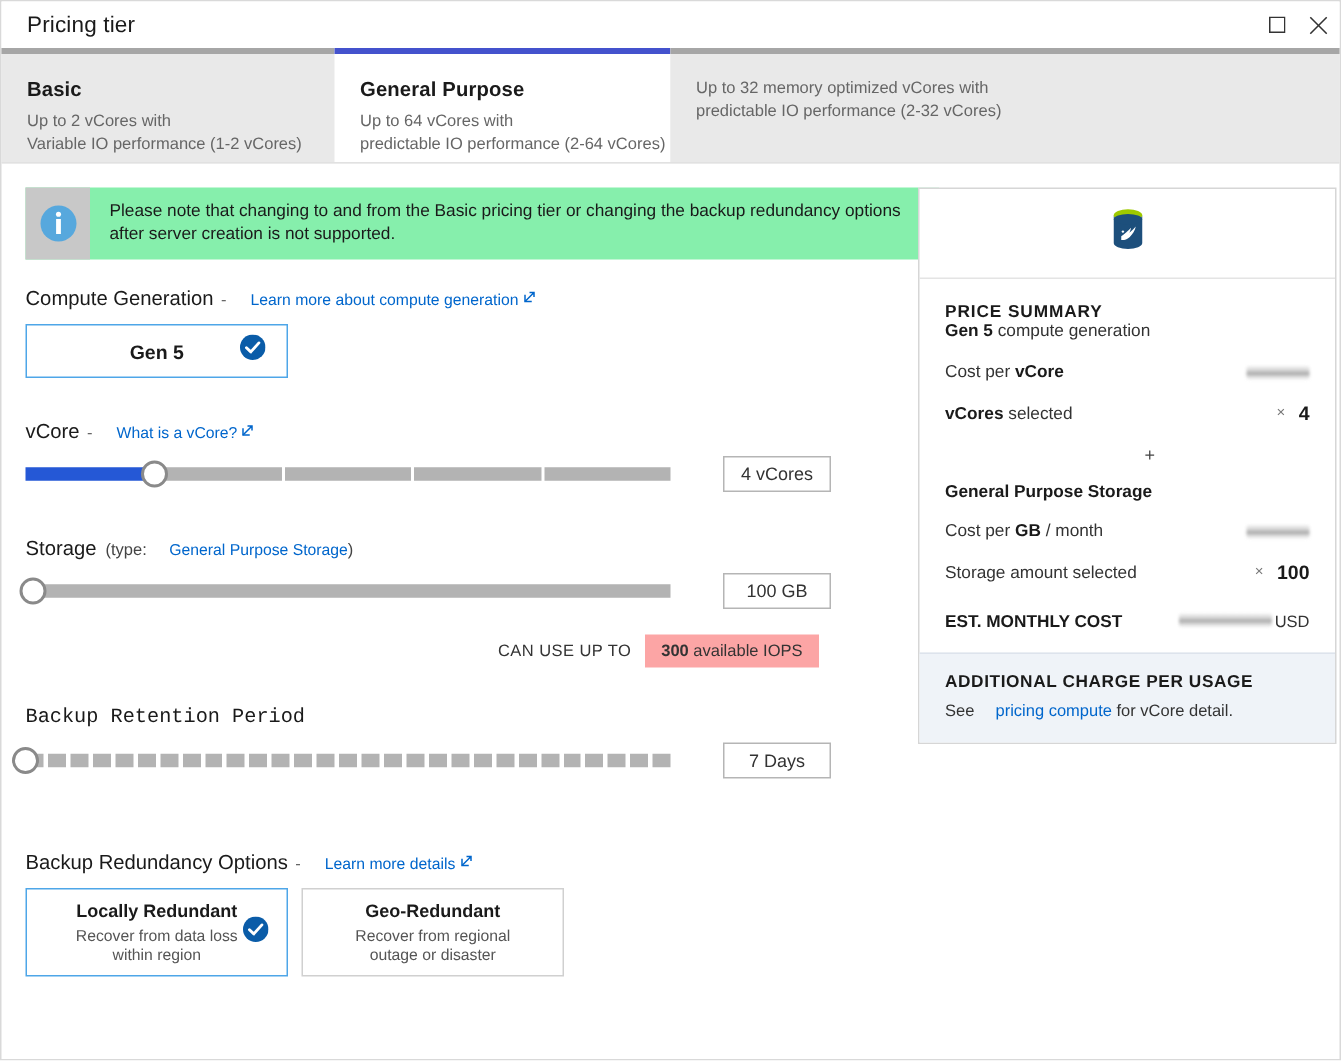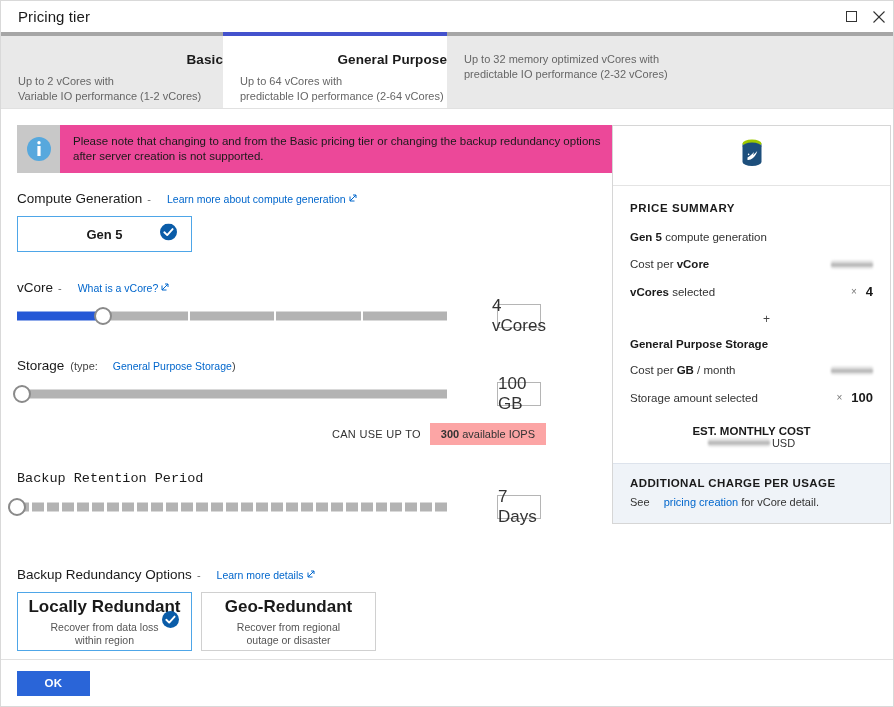--- a/index.html
+++ b/index.html
@@ -55,41 +55,41 @@
   }
   .tab.tab-basic   { width: 222px; }
   .tab.tab-general { width: 224px; }
   .tab.tab-memory  { flex: 1; }
   .tab.active {
     background: #ffffff;
     border-top: 4px solid #4452cd;
   }
   .tab-title {
     font-size: 13.5px; font-weight: bold; color: #1a1a1a;
-    margin-bottom: 7px; letter-spacing: .1px; text-align: right;
+    margin-bottom: 7px; letter-spacing: .1px;
   }
   .tab-sub {
     font-size: 11px; color: #666666; line-height: 15px;
   }
 
   
   .content {
     flex: 1;
     display: flex;
     padding: 16px 12px 0 16px;
     gap: 0;
     position: relative;
     overflow: hidden;
   }
   .left-col { width: 575px; }
   .right-col { width: 283px; margin-left: 20px; }
 
   
   .infobar {
-    display: flex; background: #ec4899;
+    display: flex; background: #86efac;
     width: 609px; min-height: 47px;
     margin-bottom: 18px;
   }
   .infobar-icon {
     width: 43px; min-width: 43px;
     background: #c8c8c8;
     display: flex; align-items: center; justify-content: center;
   }
   .infobar-text {
     font-size: 11.5px; color: #1a1a1a; line-height: 15px;
@@ -127,21 +127,21 @@
 
   
   .red-card {
     border: 1px solid #d0d0d0; background: #ffffff;
     width: 175px; height: 59px;
     display: flex; flex-direction: column;
     align-items: center; justify-content: center;
     position: relative; cursor: pointer;
   }
   .red-card.selected { border: 1px solid #4ea6e8; }
-  .red-card-title { font-size: 17px; font-weight: bold; color: #1a1a1a; margin-bottom: 4px; }
+  .red-card-title { font-size: 12px; font-weight: bold; color: #1a1a1a; margin-bottom: 4px; }
   .red-card-sub { font-size: 10.5px; color: #555; line-height: 13px; text-align: center; }
   .red-card .check-badge { right: 12px; top: 18px; transform: none; }
 
   
   .slider-row {
     display: flex; align-items: center;
     margin-top: 9px;
   }
   .slider-wrap {
     position: relative;
@@ -161,24 +161,24 @@
     position: absolute; left: 0; top: 0; height: 100%; background: #2558d6;
   }
   .thumb {
     position: absolute;
     width: 18px; height: 18px; border-radius: 50%;
     background: #ffffff; border: 2px solid #8a8a8a;
     top: 50%; transform: translate(-50%, -50%);
     cursor: pointer; z-index: 2;
   }
   .value-box {
-    width: 44px; height: 24px; margin-left: 50px;
+    width: 72px; height: 24px; margin-left: 35px;
     border: 1px solid #b5b5b5; background: #ffffff;
     display: flex; align-items: center; justify-content: center;
-    font-size: 17px; color: #333;
+    font-size: 12px; color: #333;
   }
   .iops-row {
     display: flex; align-items: center; justify-content: flex-end;
     margin-top: 17px; width: 529px;
   }
   .iops-label { font-size: 11px; color: #333; letter-spacing: .3px; }
   .iops-pill {
     background: #fca5a5; padding: 5px 11px; margin-left: 9px;
     font-size: 11px; color: #333;
   }
@@ -194,42 +194,41 @@
     background: #ffffff;
     width: 279px;
   }
   .price-logo {
     height: 60px; display: flex; align-items: center; justify-content: center;
     border-bottom: 1px solid #e4e4e4;
   }
   .price-body { padding: 16px 17px 14px 17px; }
   .price-head {
     font-size: 11.5px; font-weight: bold; color: #1a1a1a;
-    letter-spacing: .6px; margin-bottom: 16px;
+    letter-spacing: .6px; 
   }
   .price-line {
     display: flex; align-items: center; justify-content: space-between;
     font-size: 11.5px; color: #333; margin-bottom: 13px; min-height: 14px;
   }
   .price-line .lbl b { font-weight: bold; color: #1a1a1a; }
   .price-line .val { display: flex; align-items: center; gap: 9px; }
   .price-line .mult { font-size: 10px; color: #777; }
   .price-line .num { font-size: 13px; font-weight: bold; color: #1a1a1a; }
   .plus-row {
     text-align: center; font-size: 12px; color: #444;
     margin: 0 0 12px 0; padding-left: 30px;
   }
   .price-group-title {
     font-size: 11.5px; font-weight: bold; color: #1a1a1a; margin-bottom: 13px;
   }
   .price-total {
     display: flex; align-items: center; justify-content: space-between;
     font-size: 11.5px; font-weight: bold; color: #1a1a1a;
     margin-top: 20px;
-    flex-direction: column;
   }
   .price-total .usd { font-size: 11px; font-weight: normal; color: #333; }
   .redacted {
     display: inline-block; height: 9px;
     background: linear-gradient(180deg,#f2f2f2 0%,#cfcfcf 35%,#9d9d9d 55%,#d8d8d8 78%,#efefef 100%);
     border-radius: 2px;
     filter: blur(1.1px);
     opacity: .9;
   }
   .redacted.w1 { width: 42px; }
@@ -505,25 +504,22 @@
           </div>
 
           <div class="price-total">
             <span>EST. MONTHLY COST</span>
             <span class="val"><span class="redacted w3"></span><span class="usd">USD</span></span>
           </div>
         </div>
 
         <div class="price-foot">
           <div class="price-foot-title">ADDITIONAL CHARGE PER USAGE</div>
-          <div class="price-foot-text"><span>See </span><a class="link" style="font-size:11px;">pricing creation</a><span> for vCore detail.</span></div>
+          <div class="price-foot-text"><span>See </span><a class="link" style="font-size:11px;">pricing compute</a><span> for vCore detail.</span></div>
         </div>
 
       </div>
     </div>
 
   </div>
 
-  <div class="footer">
-    <button class="ok-button">OK</button>
-  </div>
 
 </div>
 
 </body></html>

